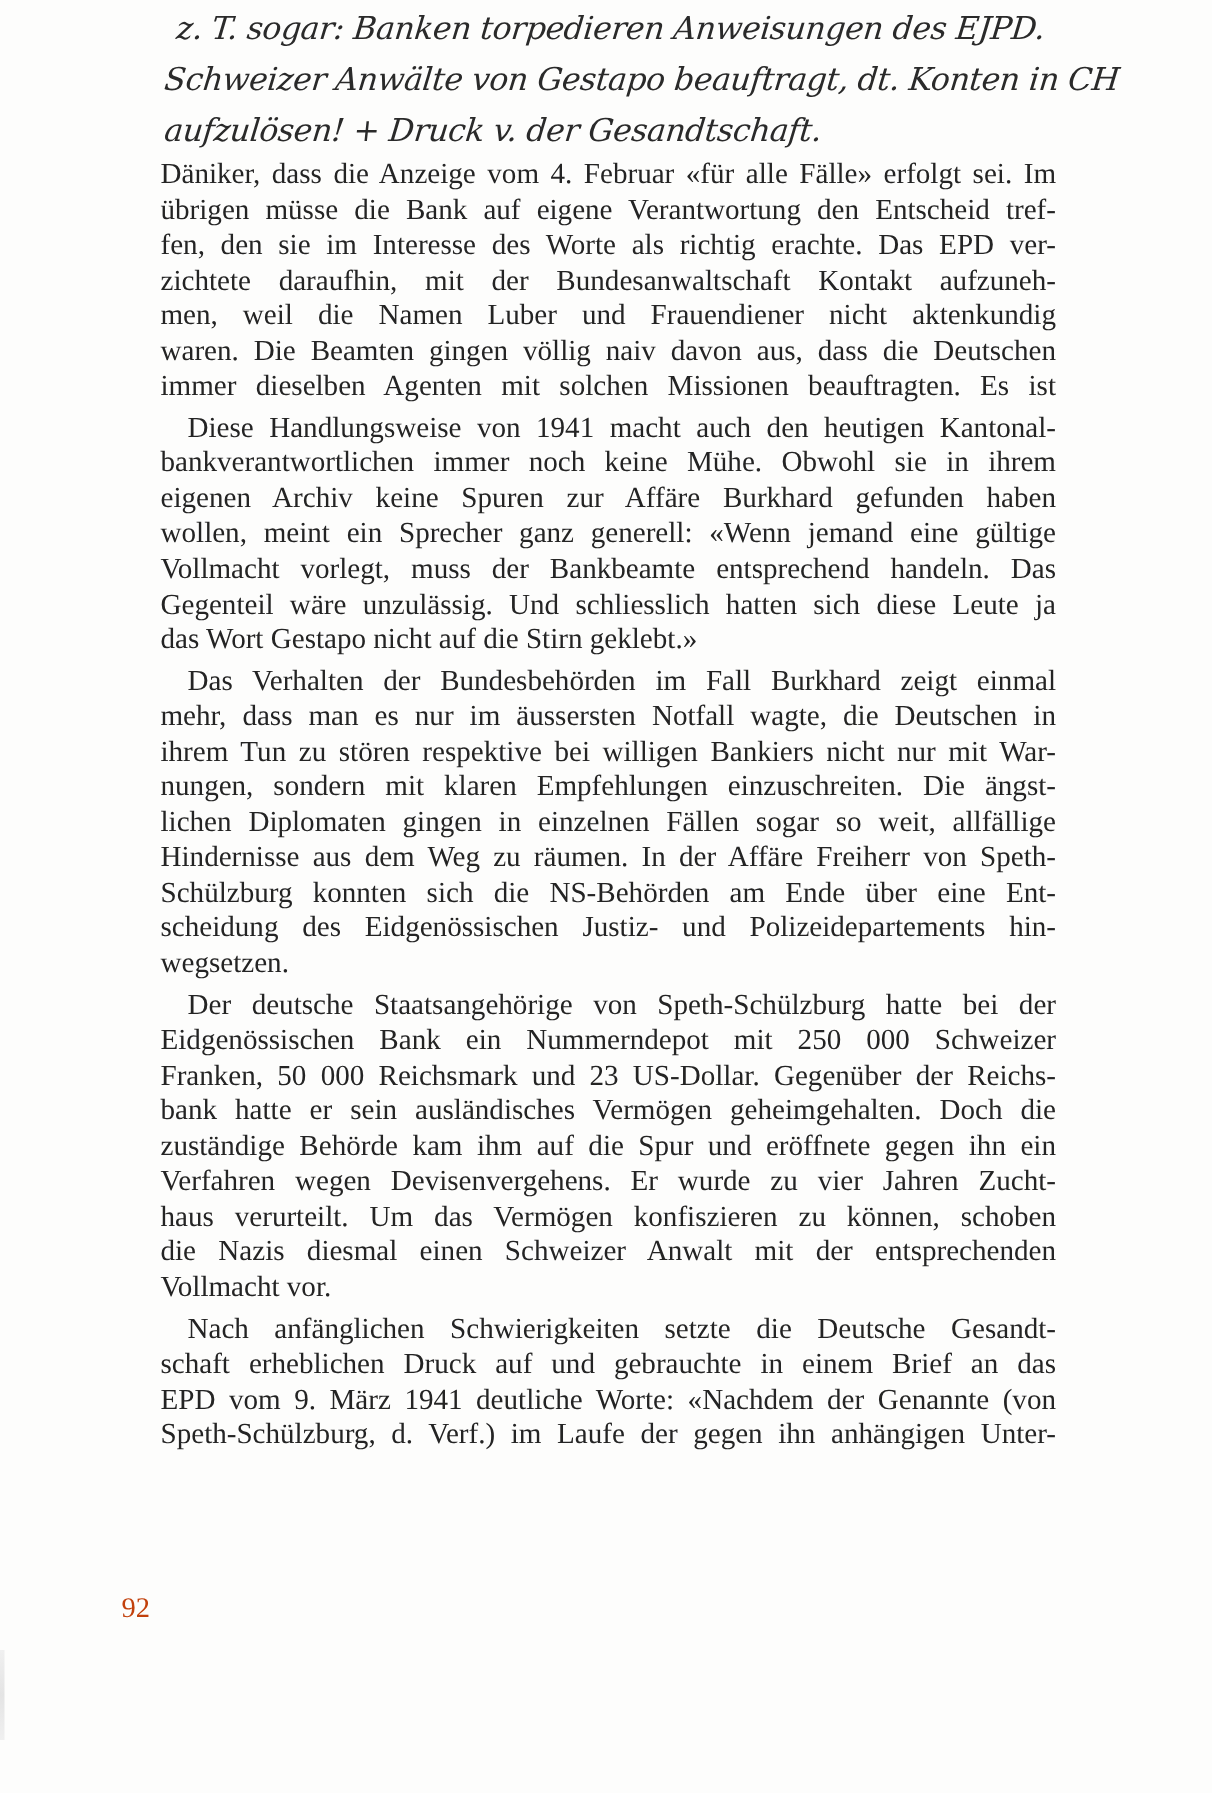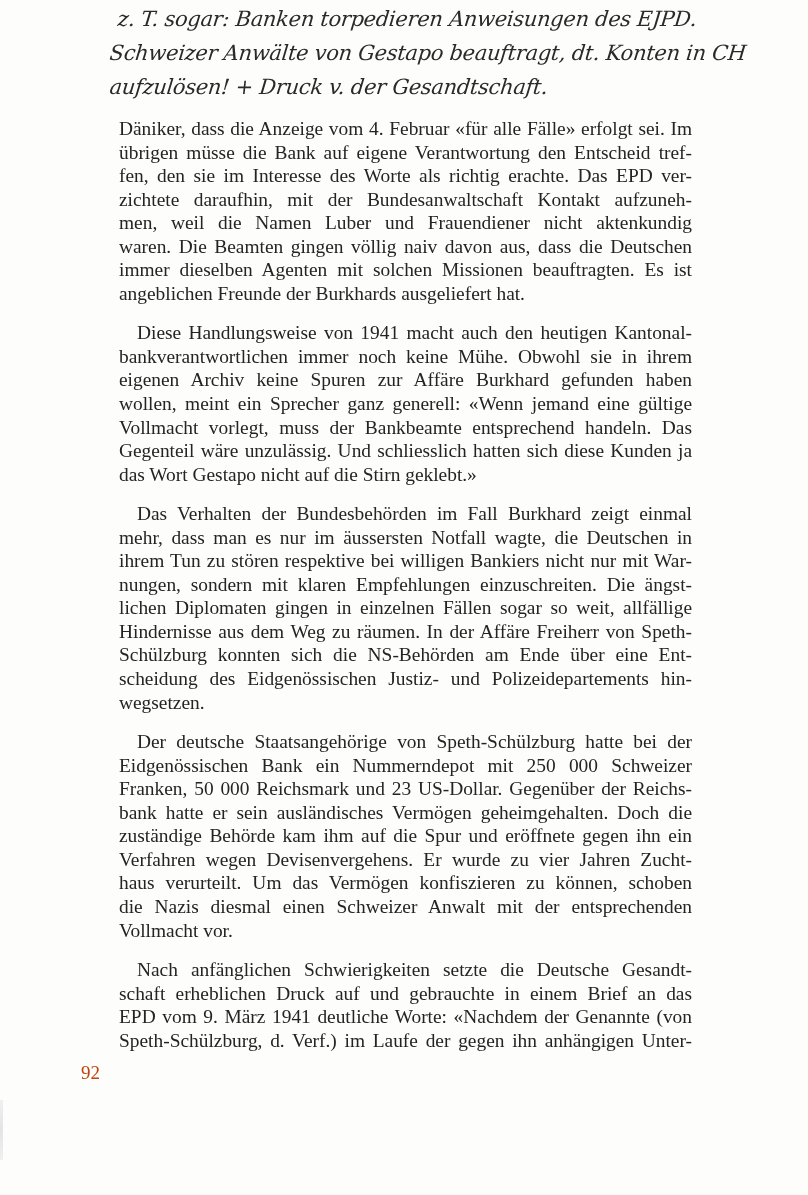--- a/index.html
+++ b/index.html
@@ -45,21 +45,21 @@
       position: absolute;
       left: 103px;
       top: 101px;
       width: 605px;
       font-family: "Liberation Serif", serif;
       font-size: 19.4px;
       line-height: 23.55px;
       color: #242424;
     }
     .body-text p {
-      margin: 16px;
+      margin: 4px;
       text-align: justify;
       text-align-last: left;
       hyphens: manual;
     }
     .body-text .line {
       display: block;
       text-align: justify;
       text-align-last: justify;
       white-space: nowrap;
       overflow: visible;
@@ -100,29 +100,28 @@
 
   <div class="body-text">
     <p>
       <span class="line">Däniker, dass die Anzeige vom 4. Februar «für alle Fälle» erfolgt sei. Im</span>
       <span class="line">übrigen müsse die Bank auf eigene Verantwortung den Entscheid tref-</span>
       <span class="line">fen, den sie im Interesse des Worte als richtig erachte. Das EPD ver-</span>
       <span class="line">zichtete daraufhin, mit der Bundesanwaltschaft Kontakt aufzuneh-</span>
       <span class="line">men, weil die Namen Luber und Frauendiener nicht aktenkundig</span>
       <span class="line">waren. Die Beamten gingen völlig naiv davon aus, dass die Deutschen</span>
       <span class="line">immer dieselben Agenten mit solchen Missionen beauftragten. Es ist</span>
-      <span class="line last">angeblichen Freunde der Burkhards ausgeliefert hat.</span>
     </p>
     <p>
       <span class="line first-indent">Diese Handlungsweise von 1941 macht auch den heutigen Kantonal-</span>
       <span class="line">bankverantwortlichen immer noch keine Mühe. Obwohl sie in ihrem</span>
       <span class="line">eigenen Archiv keine Spuren zur Affäre Burkhard gefunden haben</span>
       <span class="line">wollen, meint ein Sprecher ganz generell: «Wenn jemand eine gültige</span>
       <span class="line">Vollmacht vorlegt, muss der Bankbeamte entsprechend handeln. Das</span>
-      <span class="line">Gegenteil wäre unzulässig. Und schliesslich hatten sich diese Kunden ja</span>
+      <span class="line">Gegenteil wäre unzulässig. Und schliesslich hatten sich diese Leute ja</span>
       <span class="line last">das Wort Gestapo nicht auf die Stirn geklebt.»</span>
     </p>
     <p>
       <span class="line first-indent">Das Verhalten der Bundesbehörden im Fall Burkhard zeigt einmal</span>
       <span class="line">mehr, dass man es nur im äussersten Notfall wagte, die Deutschen in</span>
       <span class="line">ihrem Tun zu stören respektive bei willigen Bankiers nicht nur mit War-</span>
       <span class="line">nungen, sondern mit klaren Empfehlungen einzuschreiten. Die ängst-</span>
       <span class="line">lichen Diplomaten gingen in einzelnen Fällen sogar so weit, allfällige</span>
       <span class="line">Hindernisse aus dem Weg zu räumen. In der Affäre Freiherr von Speth-</span>
       <span class="line">Schülzburg konnten sich die NS-Behörden am Ende über eine Ent-</span>

